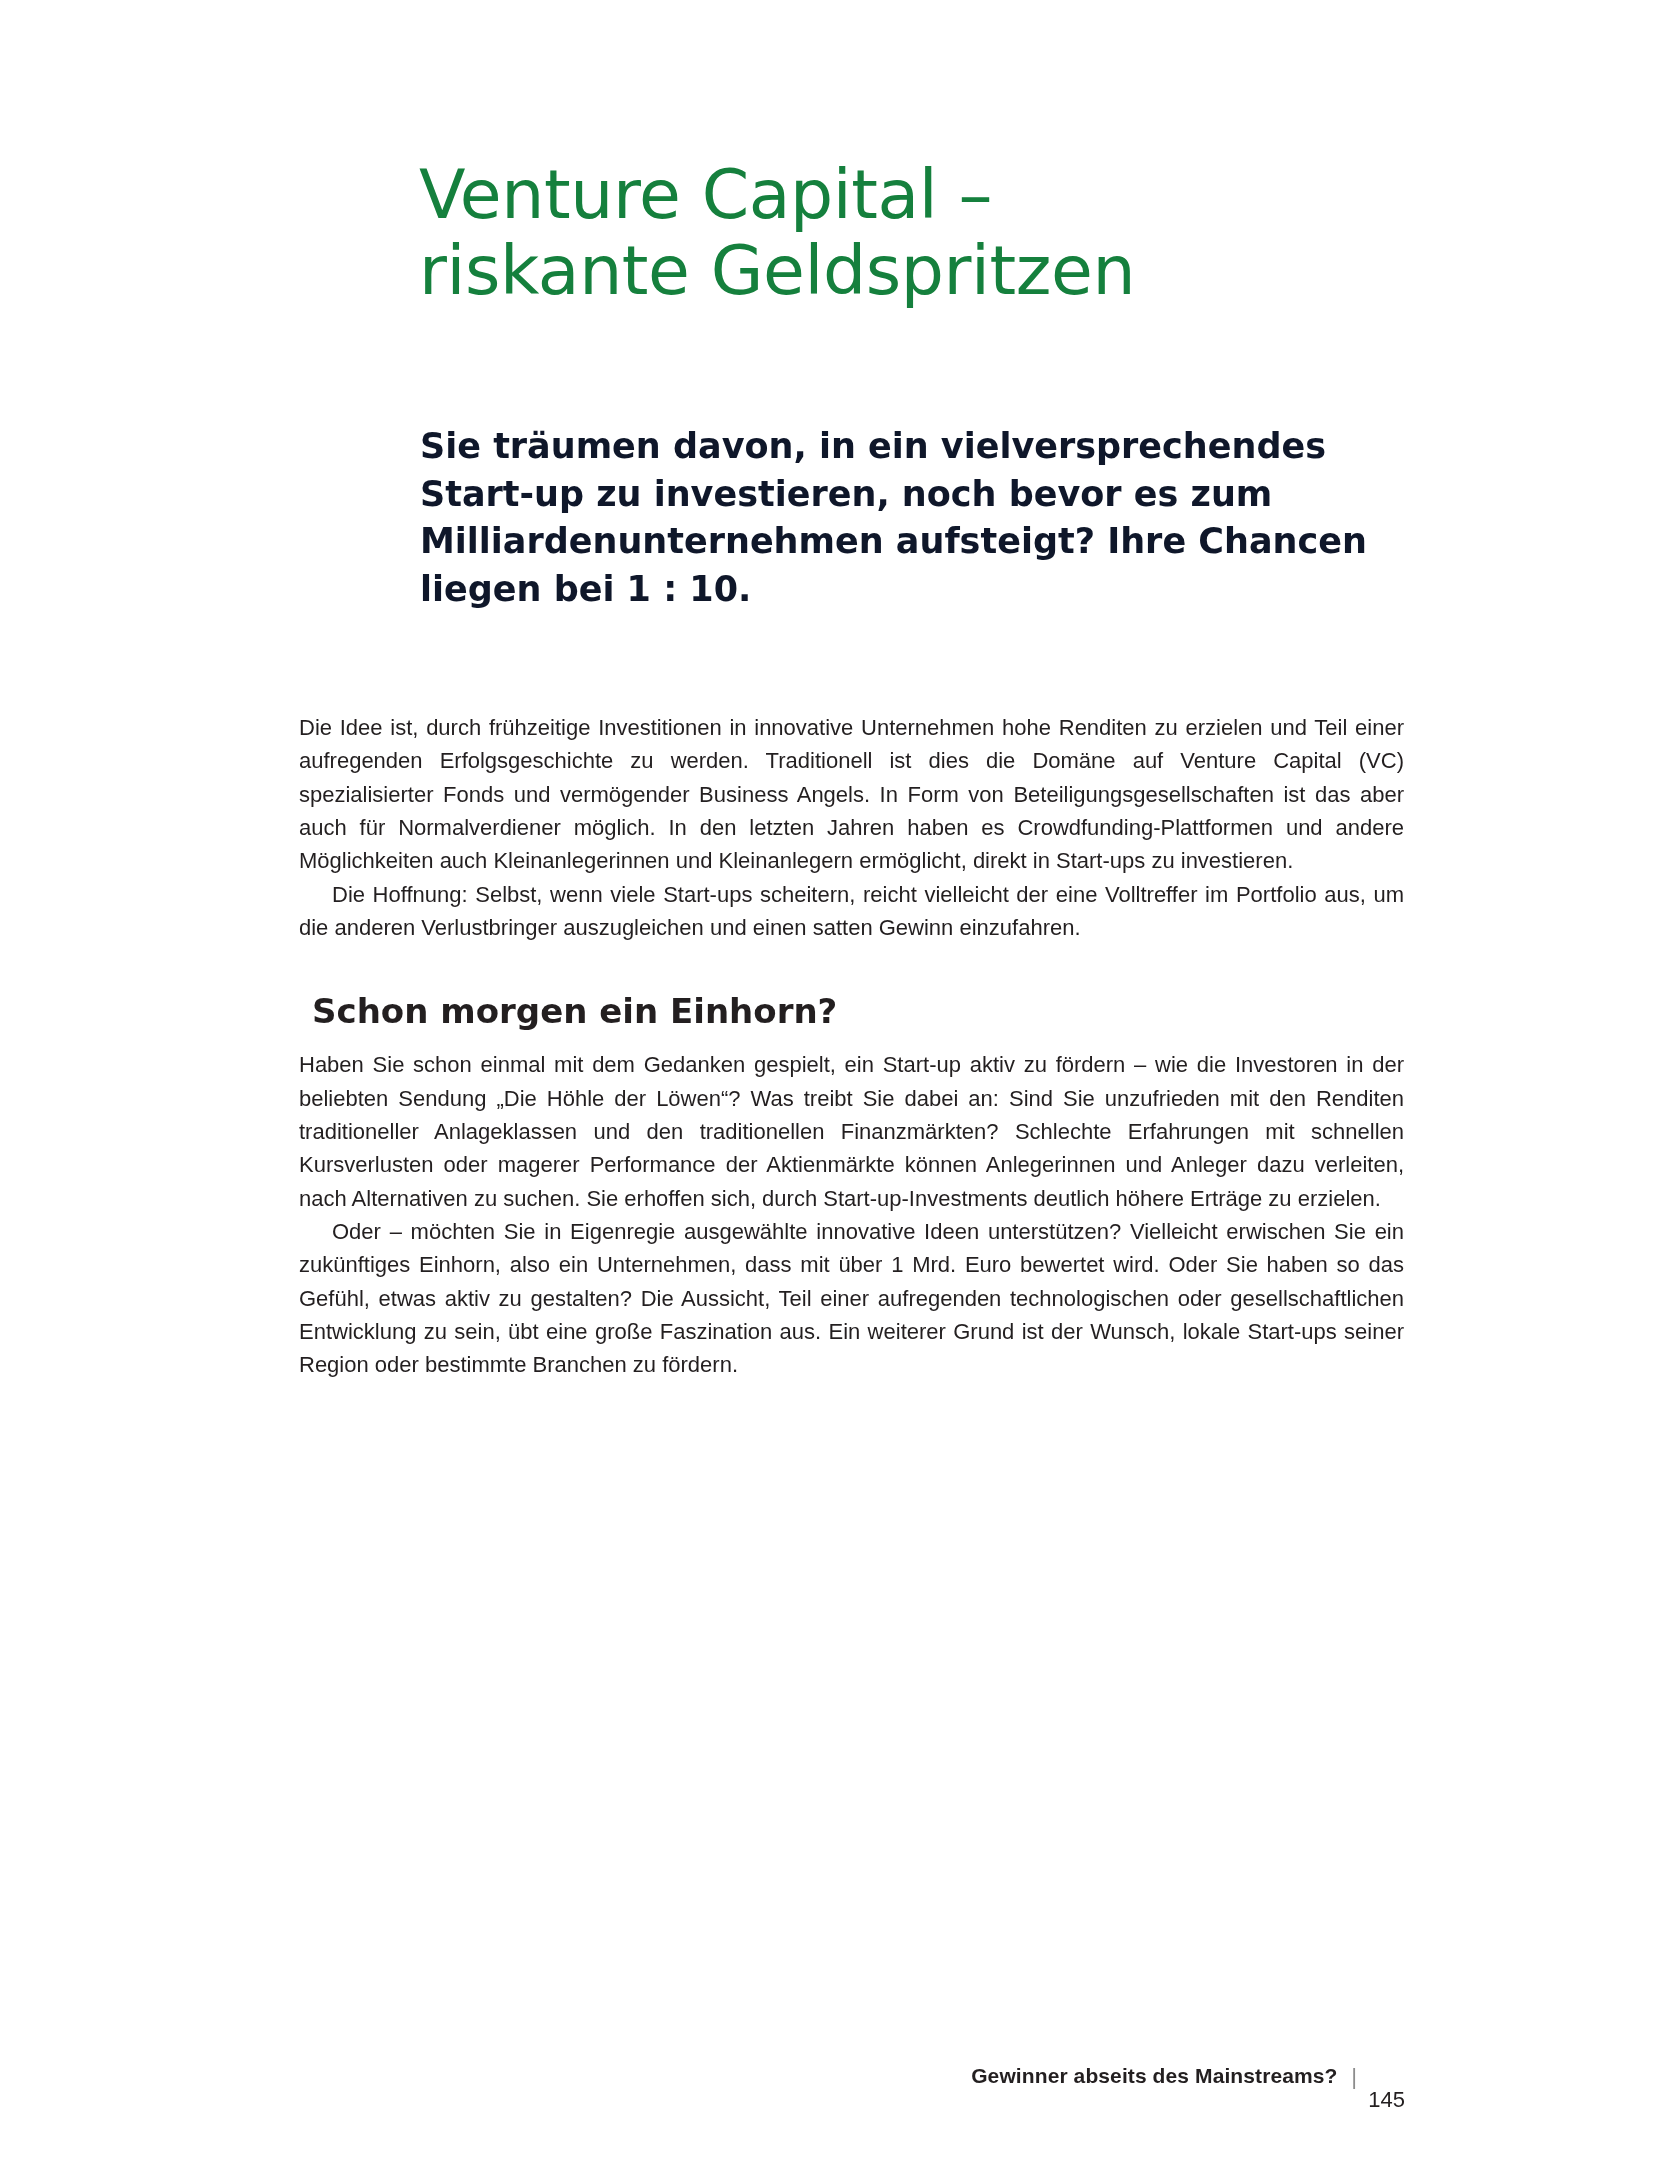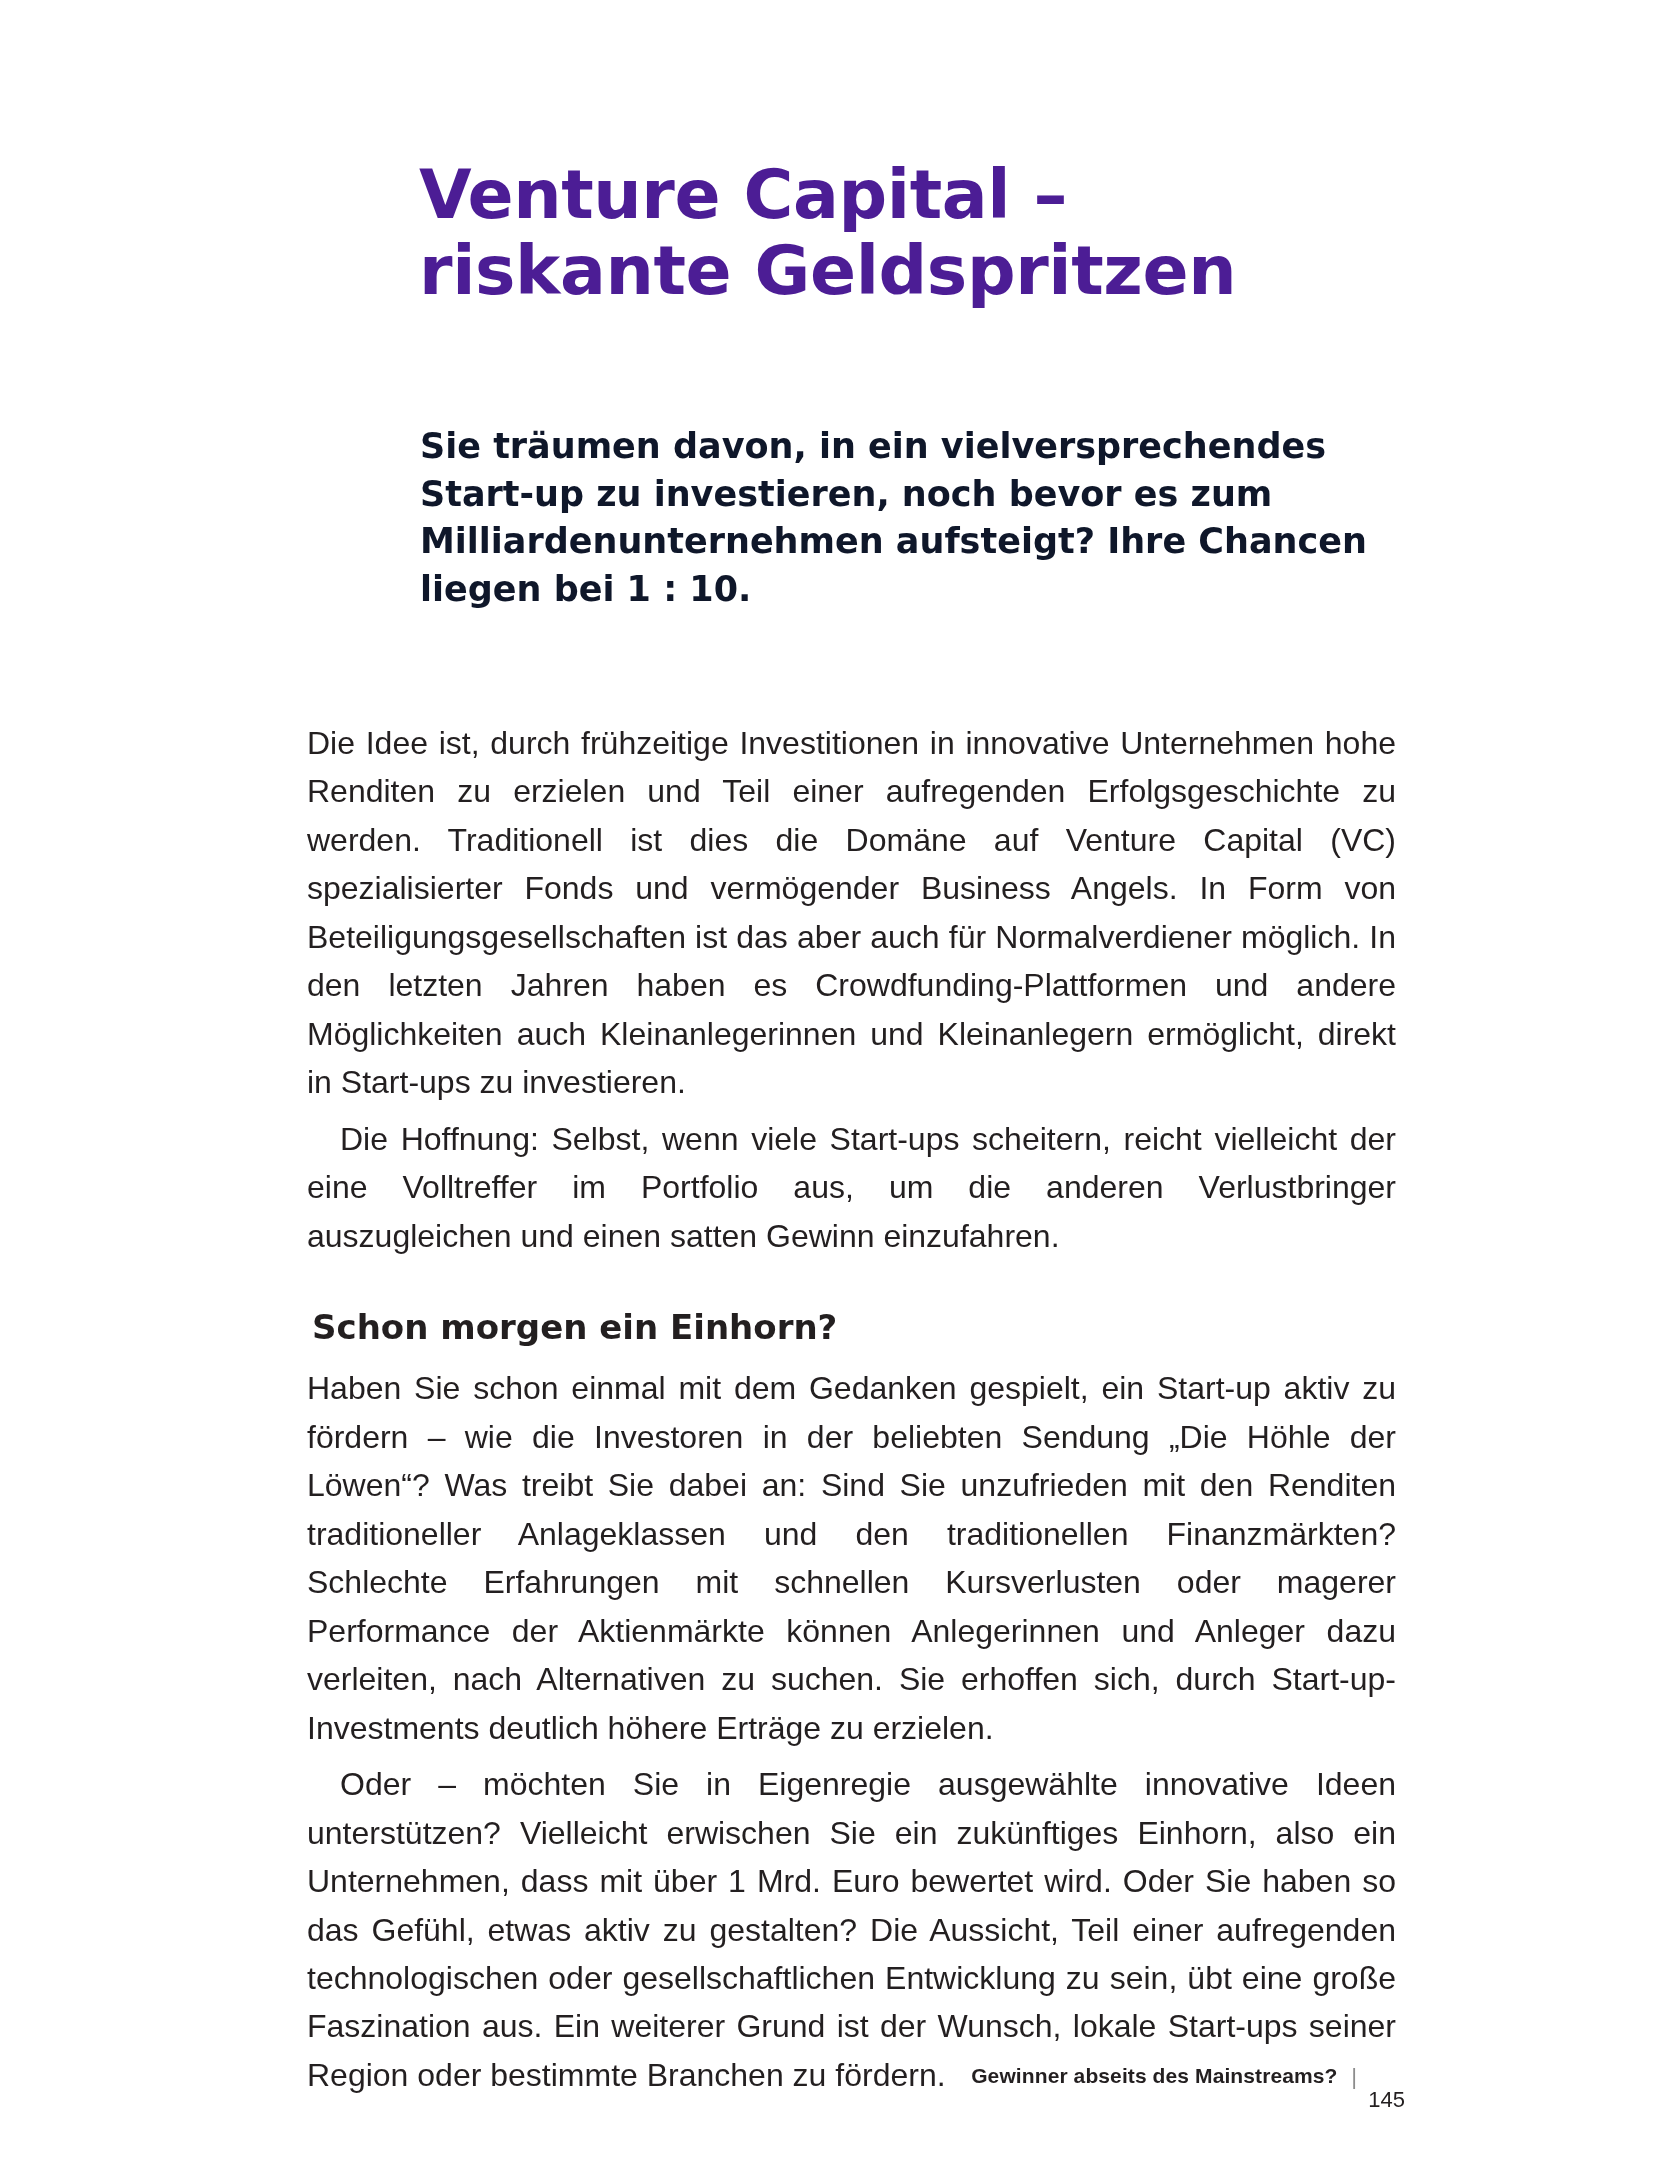--- a/index.html
+++ b/index.html
@@ -24,23 +24,23 @@
     position: absolute;
     left: 419px;
     top: 157px;
     width: 989px;
   }
 
   .doc-title {
     margin: 0;
     font-size: 68px;
     line-height: 1.12;
-    font-weight: 700;
+    font-weight: 400;
     letter-spacing: -0.4px;
-    color: #4c1d95;
+    color: #15803d;
     font-family: "DejaVu Sans", "Liberation Sans", sans-serif;
     white-space: pre-line;
   }
 
   
   .teaser {
     position: absolute;
     left: 420px;
     top: 423px;
     width: 981px;
@@ -55,22 +55,22 @@
 
   
   .body-col {
     position: absolute;
     left: 299px;
     top: 711px;
     width: 1105px;
   }
 
   .body-col p {
-    margin: 8px;
-    font-size: 32px;
+    margin: 0;
+    font-size: 22px;
     line-height: 1.515;
     text-align: justify;
     color: #231f20;
     font-family: "Liberation Sans", "DejaVu Sans", sans-serif;
     -webkit-hyphens: none;
     hyphens: none;
   }
 
   .body-col p.indent {
     text-indent: 33px;

